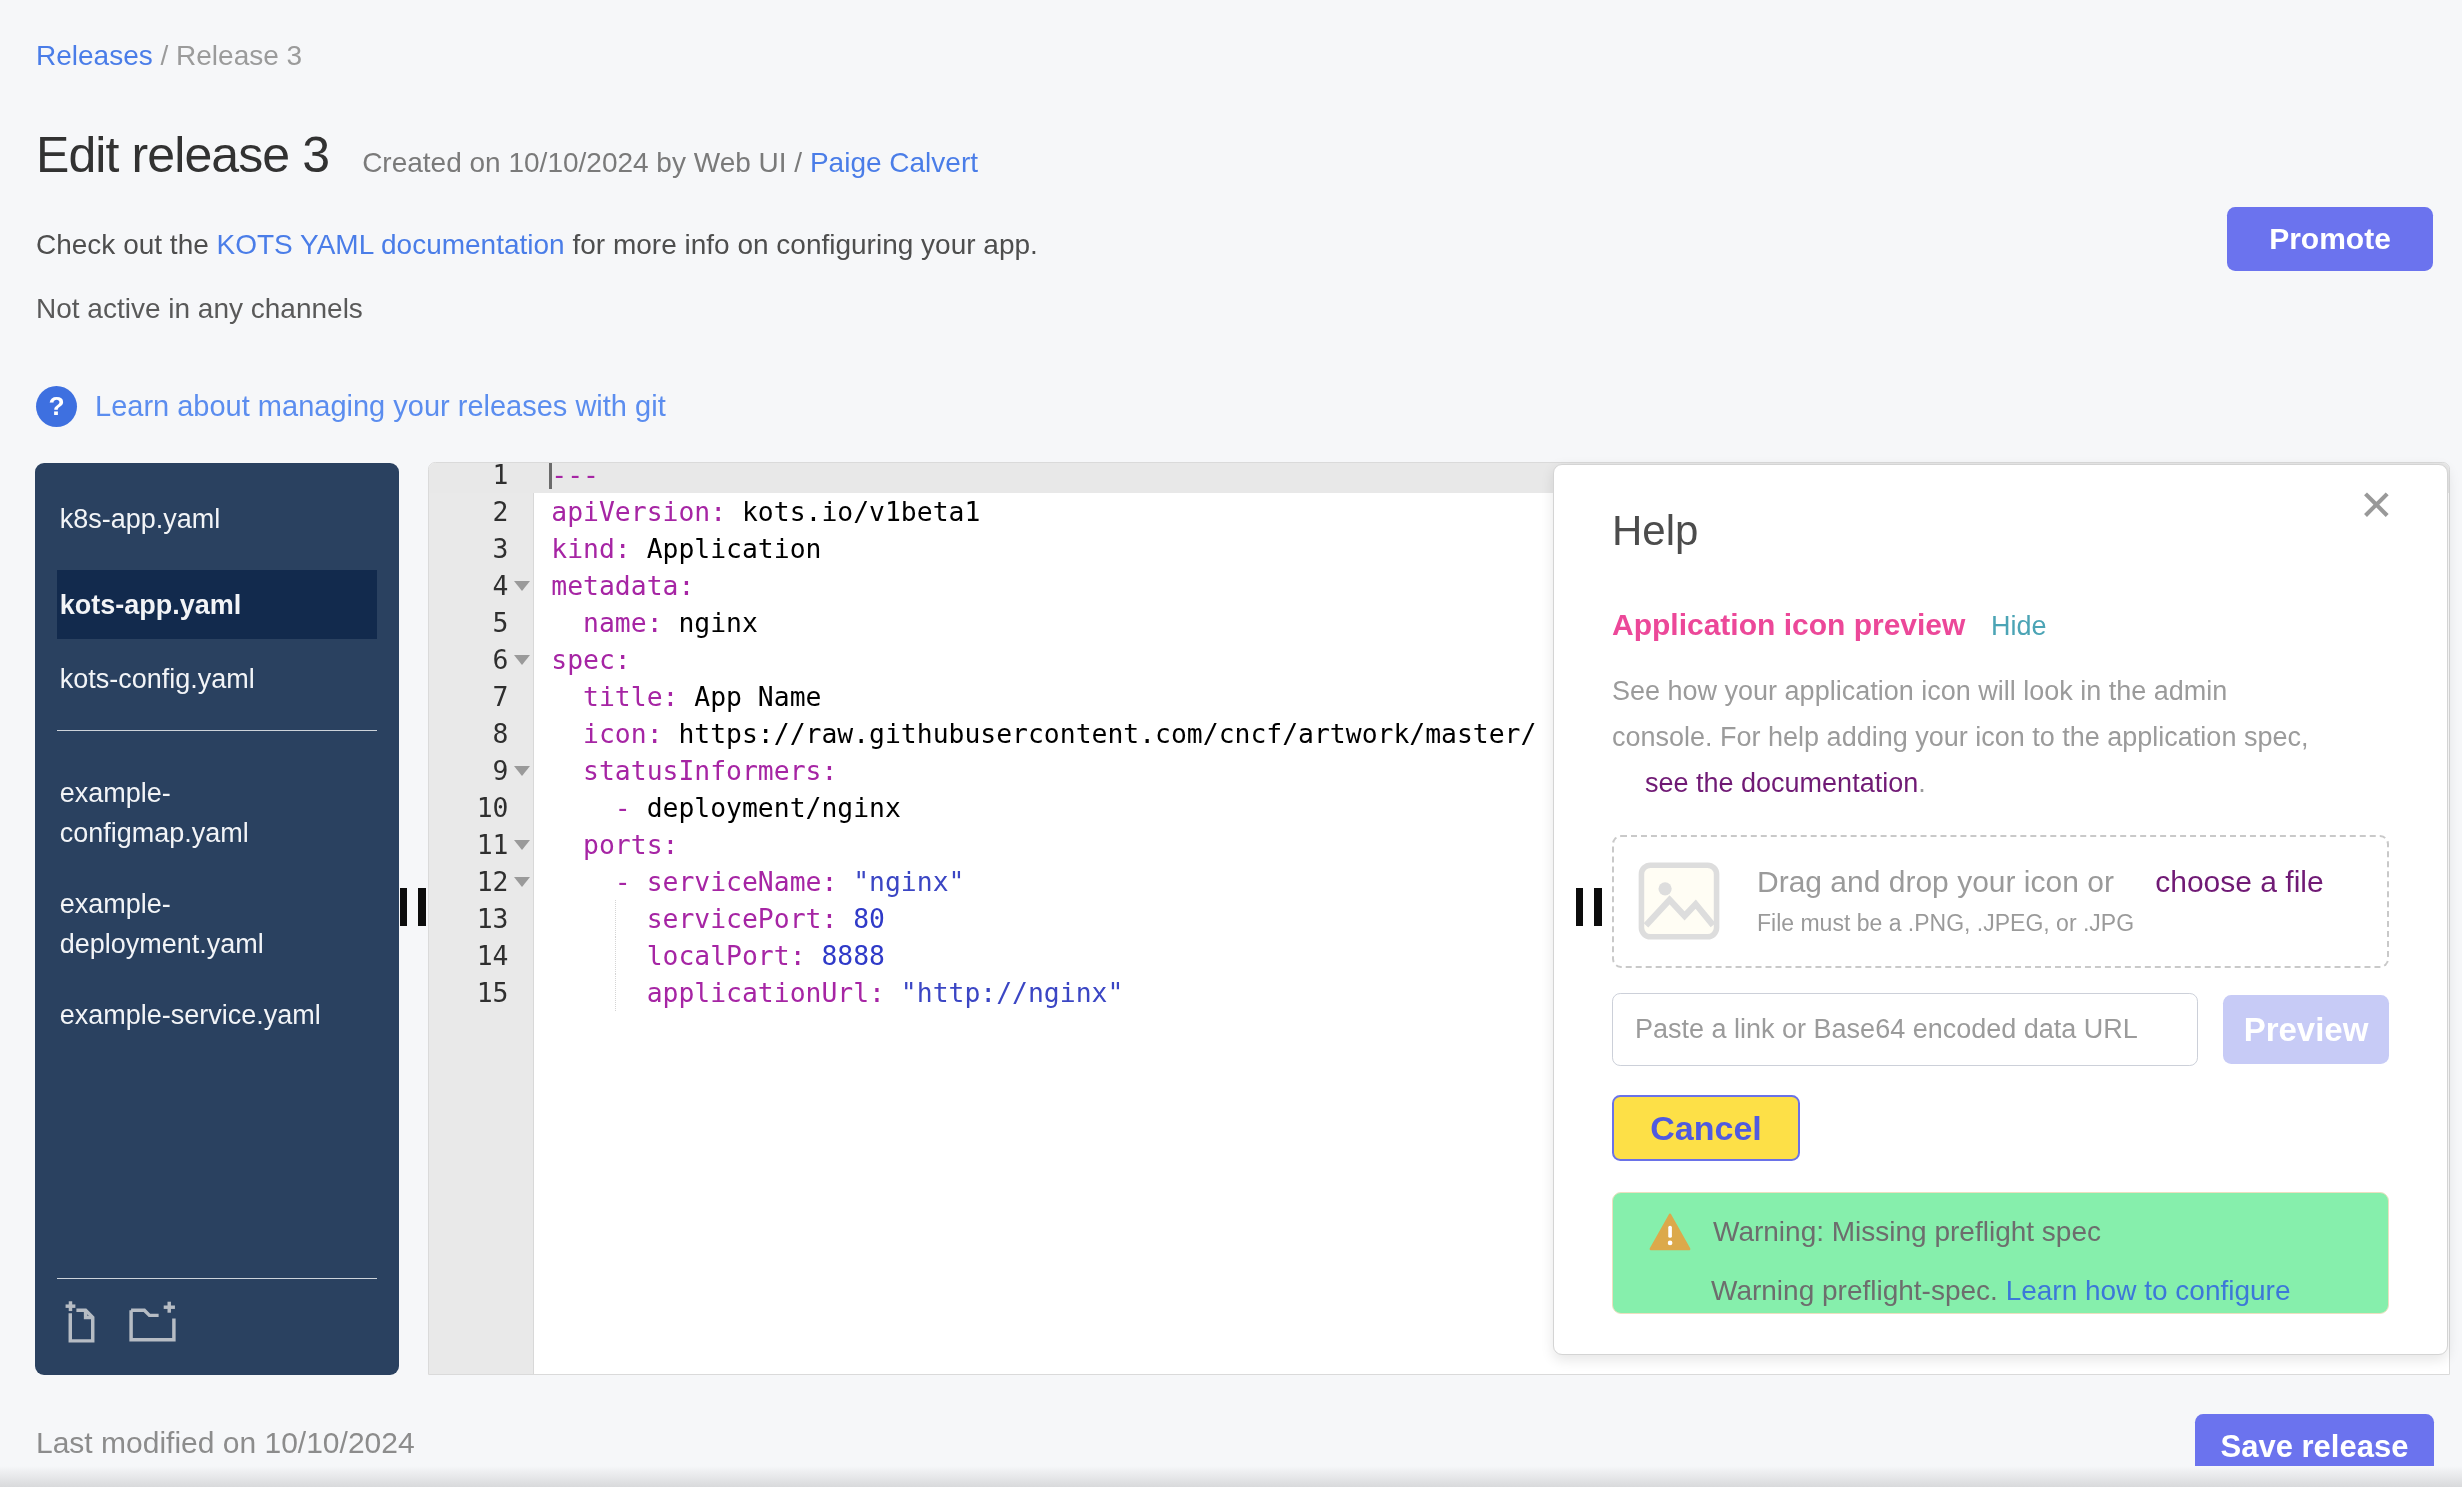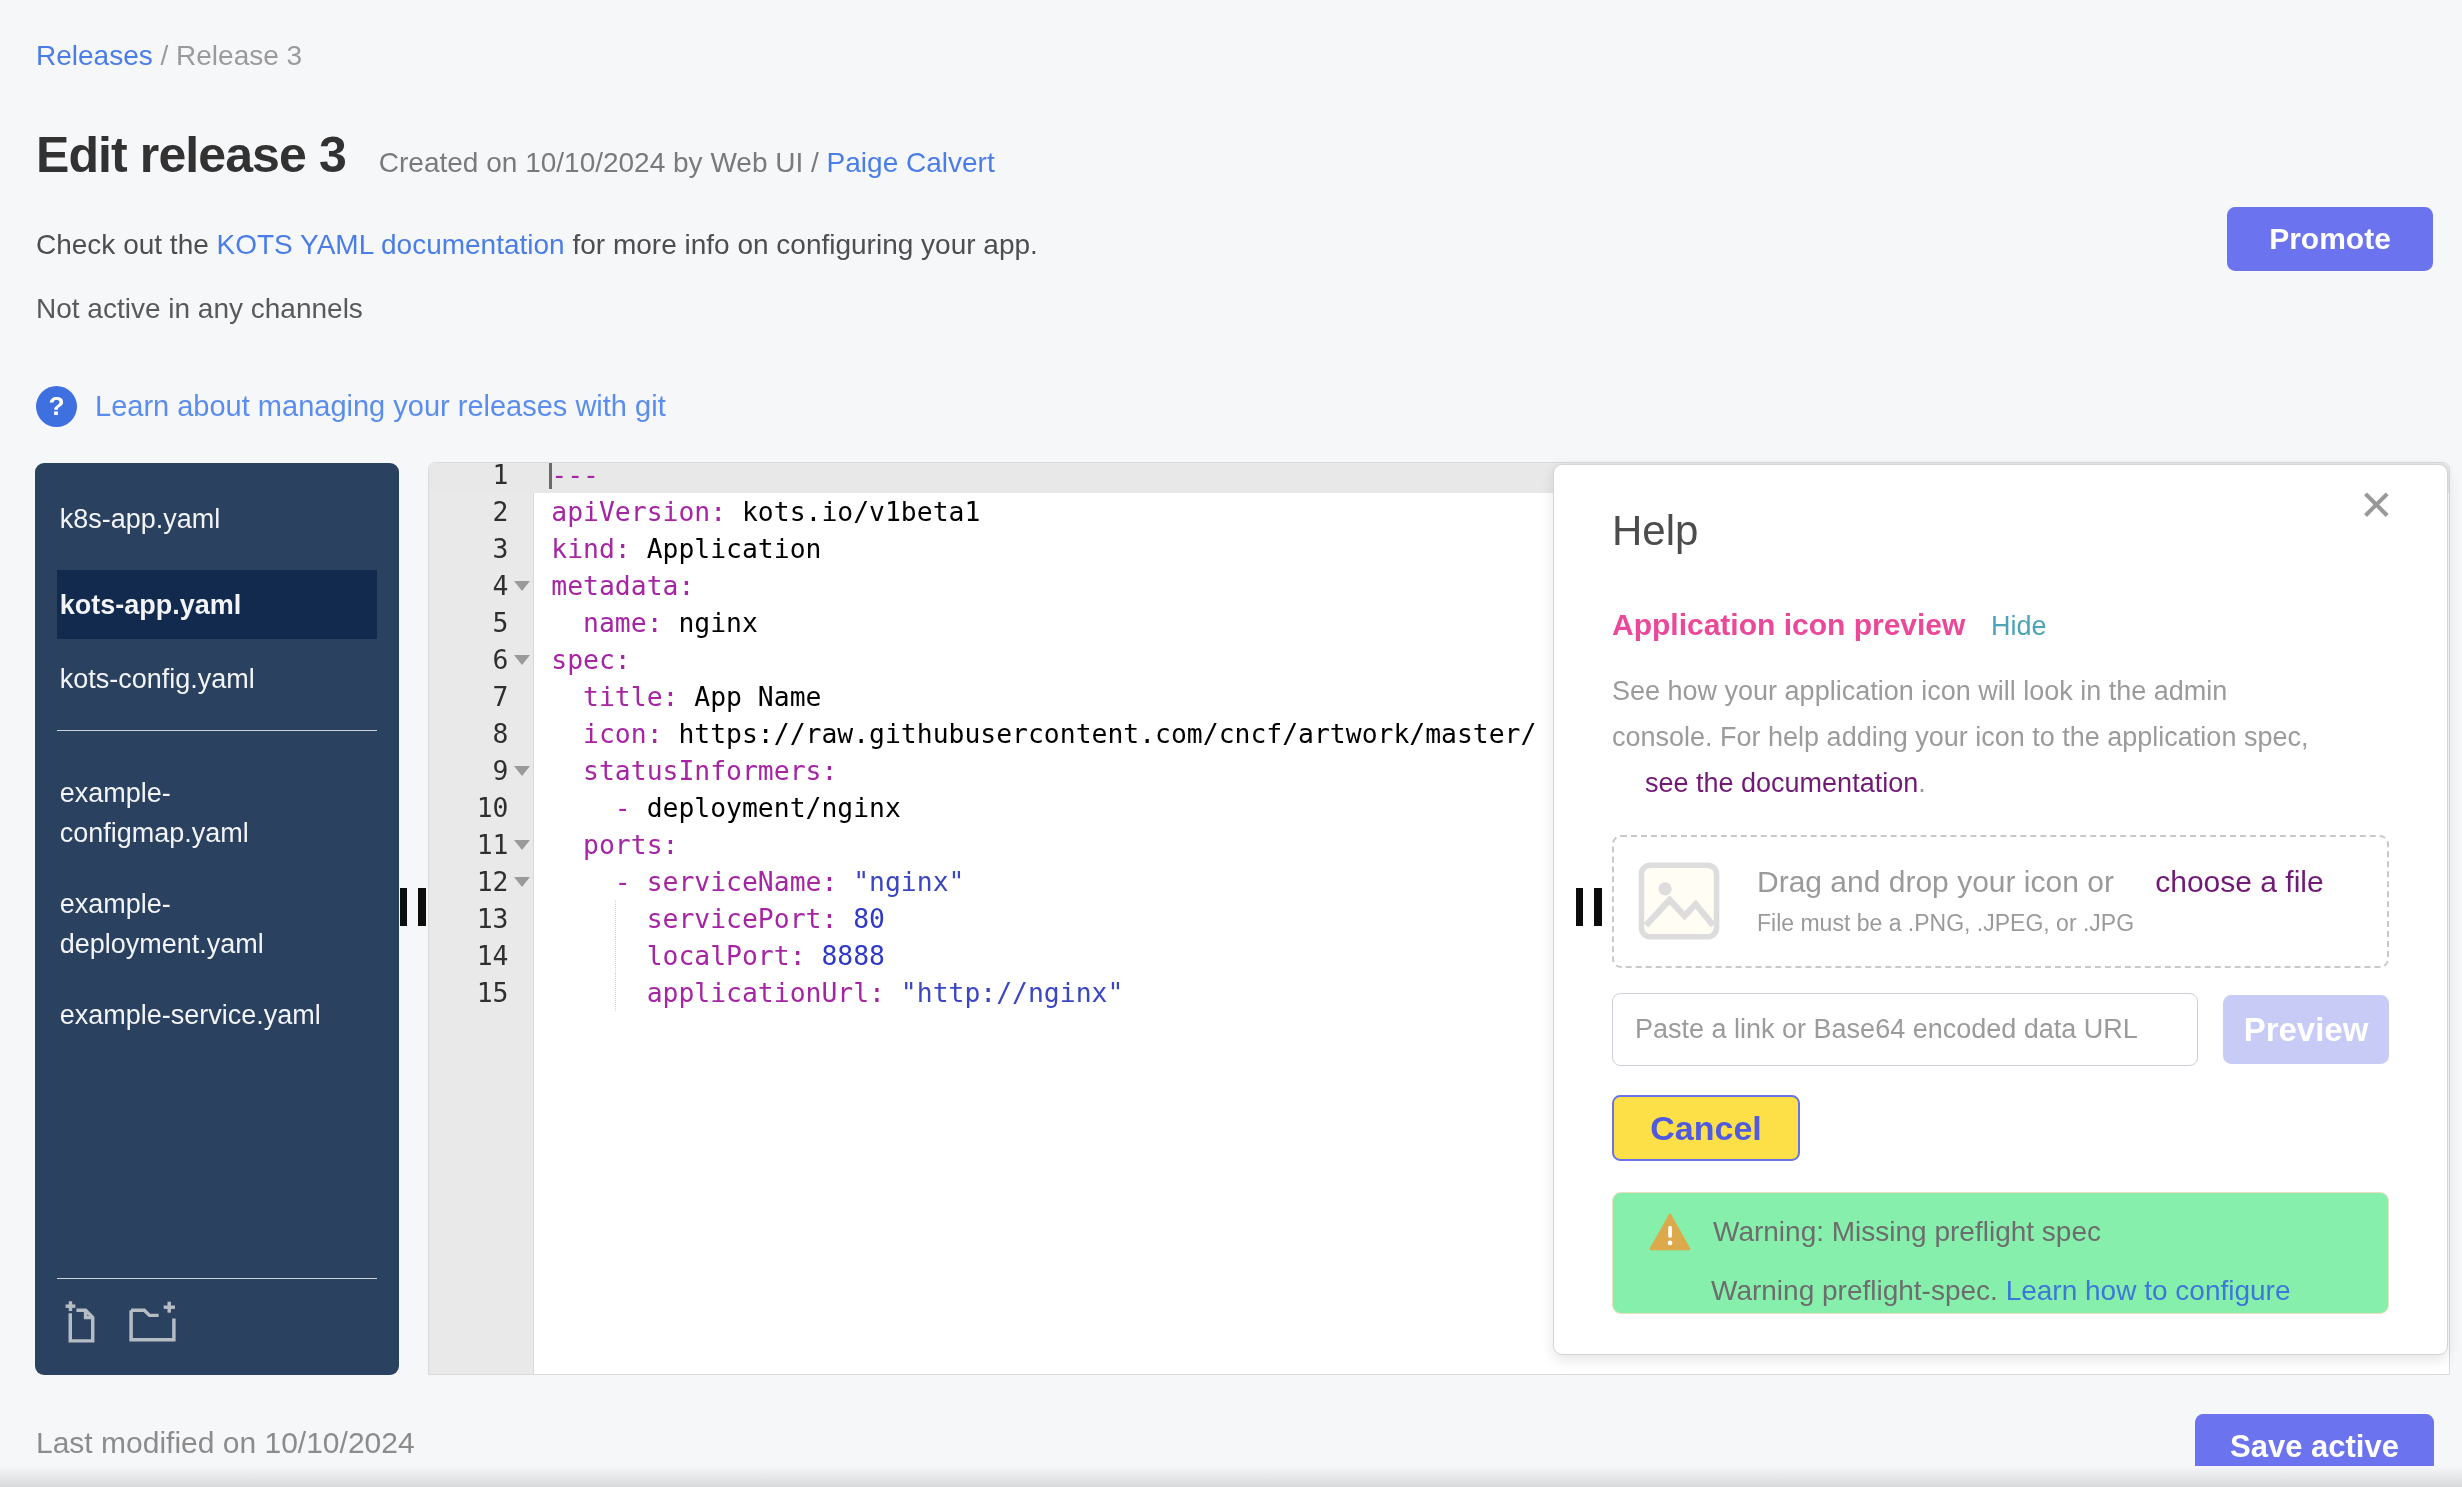--- a/index.html
+++ b/index.html
@@ -4,21 +4,21 @@
 <style>
   * { margin:0; padding:0; box-sizing:border-box; }
   html,body { width:2462px; height:1488px; }
   body { background:#f6f7f9; font-family:"Liberation Sans", sans-serif; overflow:hidden; position:relative; }
   #app { position:absolute; inset:0; }
 
   
   .breadcrumb { position:absolute; left:36px; top:40px; font-size:28px; color:#9b9b9b; }
   .breadcrumb .bc-link { color:#4a7de8; cursor:pointer; }
   .title-row { position:absolute; left:36px; top:126px; display:flex; align-items:baseline; }
-  .page-title { font-size:50px; font-weight:bold; color:#323232; letter-spacing:-0.9px; }
+  .page-title { font-size:50px; font-weight:normal; color:#323232; letter-spacing:-0.9px; }
   .created { font-size:28px; color:#7a7a7a; margin-left:33px; }
   .created .author-link { color:#4a7de8; cursor:pointer; }
   .doc-row { position:absolute; left:36px; top:229px; font-size:28px; color:#4e4e4e; }
   .doc-row .doc-link { color:#4a7de8; cursor:pointer; }
   .promote-btn { position:absolute; left:2227px; top:207px; width:206px; height:64px; background:#6b73ee; border:none; border-radius:8.2px; color:#fff; font-size:30px; font-weight:bold; font-family:inherit; cursor:pointer; }
   .not-active { position:absolute; left:36px; top:293px; font-size:28px; color:#595959; }
   .git-row { position:absolute; left:36px; top:386px; display:flex; align-items:center; gap:18px; cursor:pointer; }
   .q-circle { width:41px; height:41px; border-radius:50%; background:#3e70e0; color:#fff; font-size:26.4px; font-weight:bold; display:flex; align-items:center; justify-content:center; }
   .git-link { font-size:29px; color:#5b8def; }
 
@@ -220,16 +220,16 @@
           <span class="warn-text">Warning: Missing preflight spec</span>
         </div>
         <div class="warn-row2">
           <span>Warning preflight-spec. </span><span class="warn-link">Learn how to configure</span>
         </div>
       </div>
     </div>
   </div>
 
   <div class="footer-text">Last modified on 10/10/2024</div>
-  <button class="save-btn">Save active</button>
+  <button class="save-btn">Save release</button>
   <div class="bottom-fade"></div>
 </div>
 
 
 </body></html>

